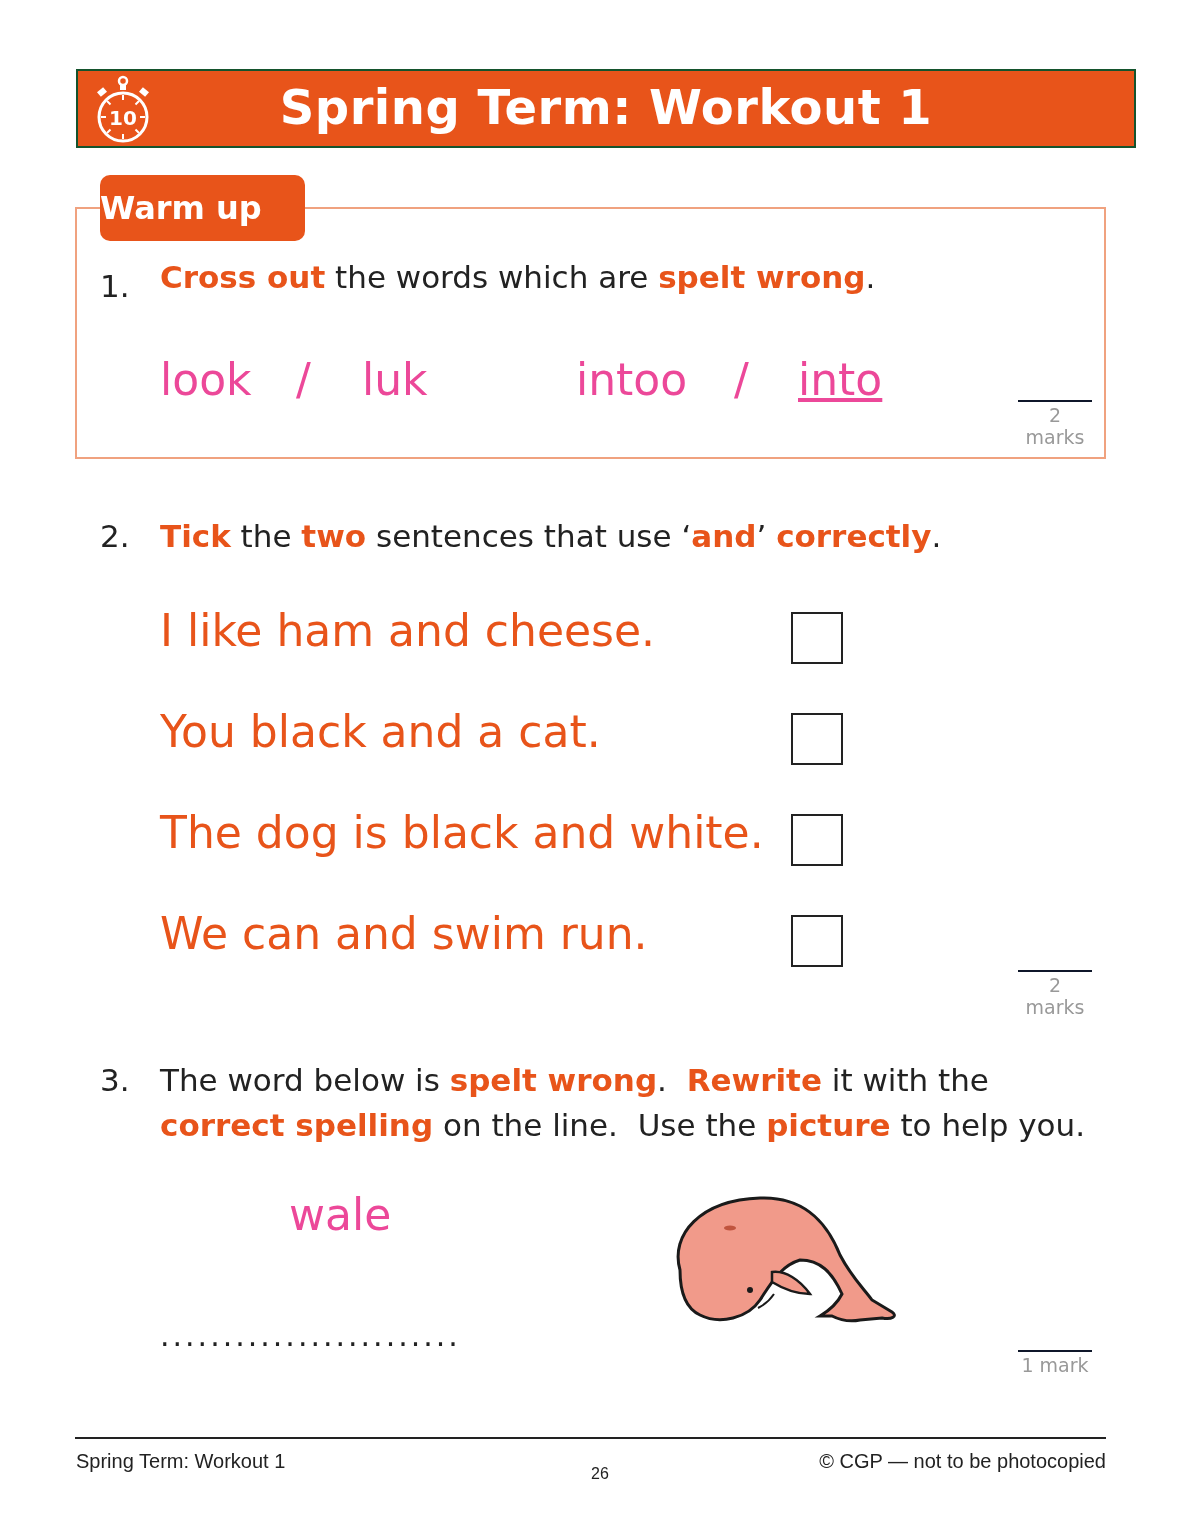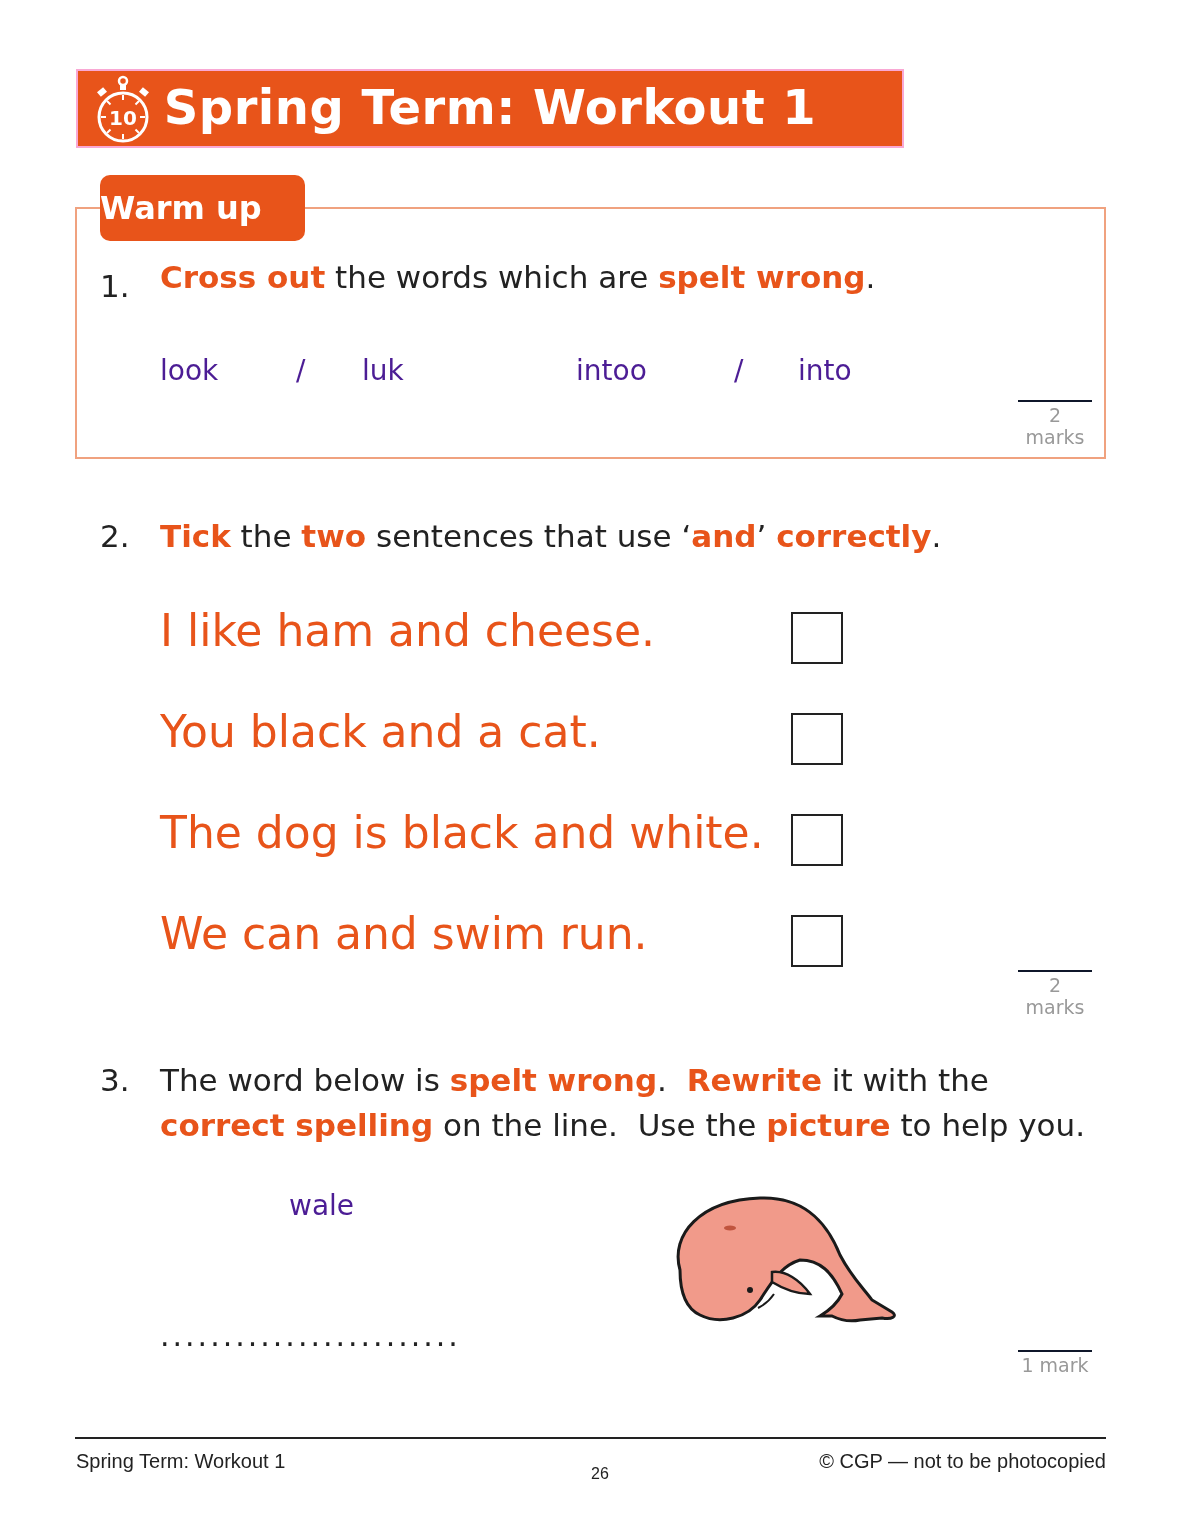--- a/index.html
+++ b/index.html
@@ -1,25 +1,25 @@
 <!DOCTYPE html>
 <html><head>
 <meta charset="utf-8">
 <style>
   html, body { margin:0; padding:0; background:#ffffff; }
   body { width:1200px; height:1531px; position:relative; font-family:"DejaVu Sans", sans-serif; color:#222; overflow:hidden; }
   .b { font-weight:bold; color:#e8541a; }
-  .header-bar { position:absolute; left:76px; top:69px; width:828px; height:79px; background:#e8541a; border:2px solid #f9a8d4; box-sizing:border-box; }
+  .header-bar { position:absolute; left:76px; top:69px; width:1060px; height:79px; background:#e8541a; border:2px solid #14532d; box-sizing:border-box; }
   .header-title { position:absolute; left:0; right:0; top:8px; text-align:center; color:#fff; font-weight:bold; font-size:48px; letter-spacing:0.5px; }
   .timer { position:absolute; left:14px; top:4px; width:62px; height:70px; }
   .warm-box { position:absolute; left:75px; top:207px; width:1031px; height:252px; border:2px solid #f0a27f; box-sizing:border-box; }
   .warm-tab { position:absolute; left:100px; top:175px; width:205px; height:66px; background:#e8541a; border-radius:10px; color:#fff; font-weight:bold; font-size:32px; line-height:66px; text-align:left; }
   .q { position:absolute; font-size:31px; color:#222; }
   .qnum { position:absolute; left:100px; font-size:31px; color:#222; }
-  .word { position:absolute; font-size:28px; color:#4c1d95; }
+  .word { position:absolute; font-size:44px; color:#ec4899; }
   .marks { position:absolute; width:74px; border-top:2px solid #0f172a; color:#999; font-size:19px; text-align:center; padding-top:2px; }
   .sentence { position:absolute; left:160px; font-size:44px; color:#e8541a; }
   .tickbox { position:absolute; left:791px; width:52px; height:52px; border:2px solid #222; box-sizing:border-box; background:#fff; cursor:pointer; }
   .dotline { position:absolute; left:160px; top:1318px; font-size:30px; letter-spacing:3px; color:#222; }
   .footer-rule { position:absolute; left:75px; top:1437px; width:1031px; height:2px; background:#222; }
   .footer-left { position:absolute; left:76px; top:1450px; font-family:"Liberation Sans", sans-serif; font-size:20px; color:#222; }
   .footer-right { position:absolute; right:94px; top:1450px; font-family:"Liberation Sans", sans-serif; font-size:20px; color:#222; }
   .footer-page { position:absolute; left:0; right:0; top:1465px; text-align:center; font-family:"Liberation Sans", sans-serif; font-size:16px; color:#222; }
 </style>
 </head>
@@ -53,21 +53,21 @@
 <div class="qnum" style="top:268px;">1.</div>
 <div class="q" style="left:160px; top:259px;">
   <span class="b">Cross out</span><span> the words which are </span><span class="b">spelt wrong</span><span>.</span>
 </div>
 
 <div class="word" style="left:160px; top:354px;">look</div>
 <div class="word" style="left:296px; top:354px;">/</div>
 <div class="word" style="left:362px; top:354px;">luk</div>
 <div class="word" style="left:576px; top:354px;">intoo</div>
 <div class="word" style="left:734px; top:354px;">/</div>
-<div class="word" style="left:798px; top:354px;">into</div>
+<div class="word" style="left:798px; top:354px;text-decoration:underline;">into</div>
 
 <div class="marks" style="left:1018px; top:400px;">2 marks</div>
 
 <div class="qnum" style="top:518px;">2.</div>
 <div class="q" style="left:160px; top:518px;">
   <span class="b">Tick</span><span> the </span><span class="b">two</span><span> sentences that use ‘</span><span class="b">and</span><span>’ </span><span class="b">correctly</span><span>.</span>
 </div>
 
 <div class="sentence" style="top:605px;">I like ham and cheese.</div>
 <div class="tickbox" style="top:612px;"></div>

